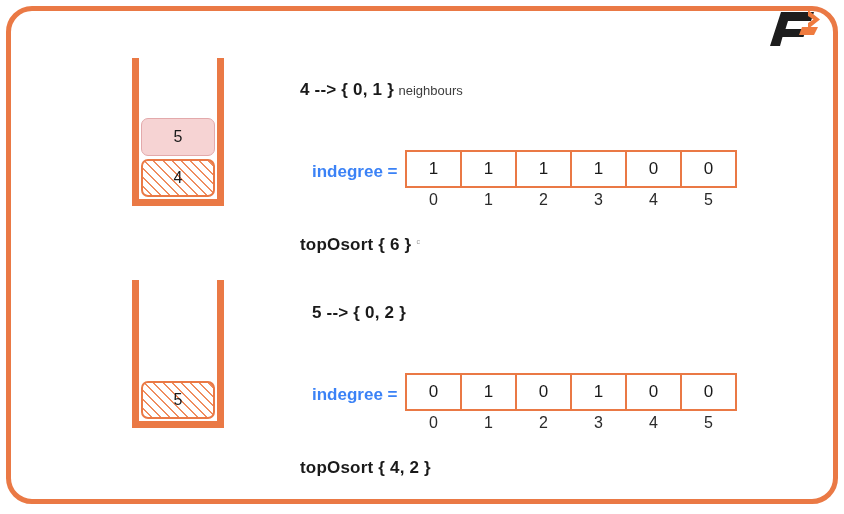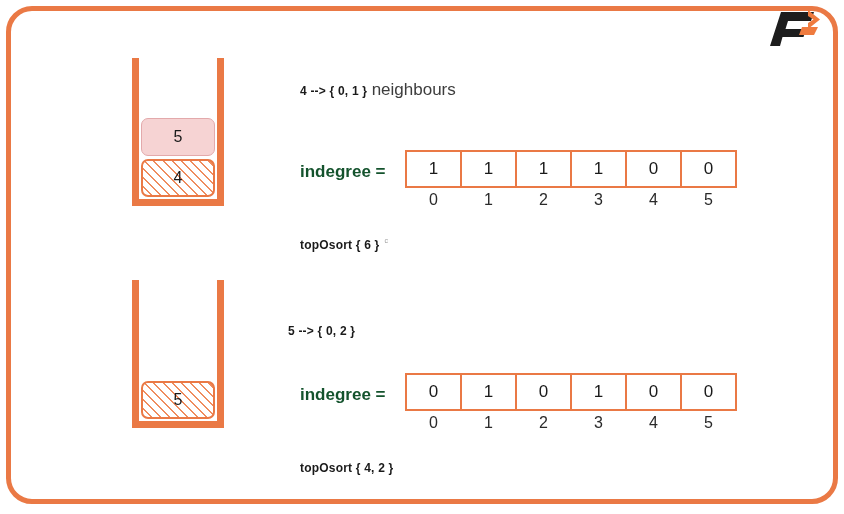--- a/index.html
+++ b/index.html
@@ -81,43 +81,43 @@
     );
   }
   
   .line {
     position: absolute;
     white-space: nowrap;
     color: #1a1a1a;
   }
   .bold {
     font-weight: bold;
-    font-size: 12px;
+    font-size: 17px;
     letter-spacing: 0.2px;
   }
   .light {
     font-weight: normal;
-    font-size: 17px;
+    font-size: 13px;
     color: #3d3d3d;
   }
   .tiny-sup {
     font-size: 7px;
     color: #9a9a9a;
     vertical-align: super;
     font-weight: normal;
     margin-left: 5px;
   }
   
   .array-group { position: absolute; }
   .array-label {
     position: absolute;
-    left: 0; top: 12px;
+    left: 12px; top: 12px;
     font-weight: bold;
     font-size: 17px;
-    color: #14532d;
+    color: #3b82f6;
     white-space: nowrap;
   }
   .array-cells {
     position: absolute;
     left: 105px; top: 0;
     display: flex;
   }
   .acell {
     width: 57px; height: 38px;
     border: 2px solid #ea7945;
@@ -200,21 +200,21 @@
       <div class="aidx">3</div>
       <div class="aidx">4</div>
       <div class="aidx">5</div>
     </div>
   </div>
 
   <div class="line" style="left:300px; top:235px;">
     <span class="bold">topOsort { 6 }</span><span class="tiny-sup">c</span>
   </div>
 
-  <div class="line" style="left:288px; top:303px;margin-top:17px;">
+  <div class="line" style="left:312px; top:303px;">
     <span class="bold">5 --&gt; { 0, 2 }</span>
     <span class="light"></span>
   </div>
 
   <div class="array-group" style="left:300px; top:373px;">
     <div class="array-label">indegree =</div>
     <div class="array-cells">
       <div class="acell">0</div>
       <div class="acell">1</div>
       <div class="acell">0</div>

